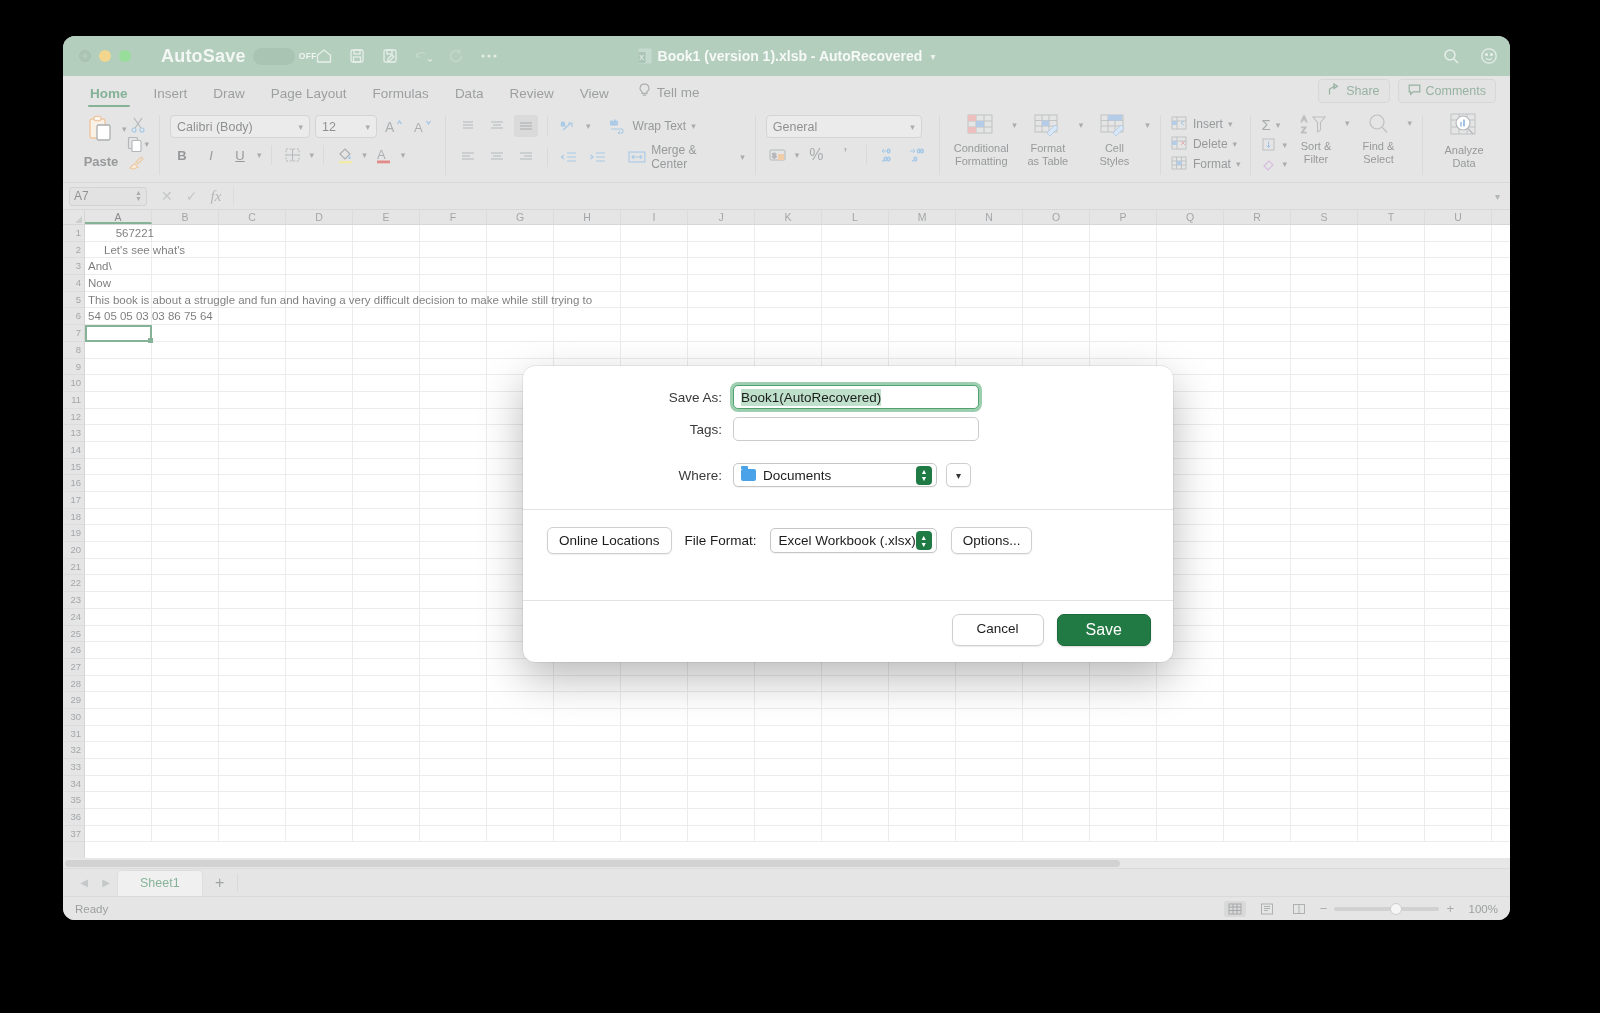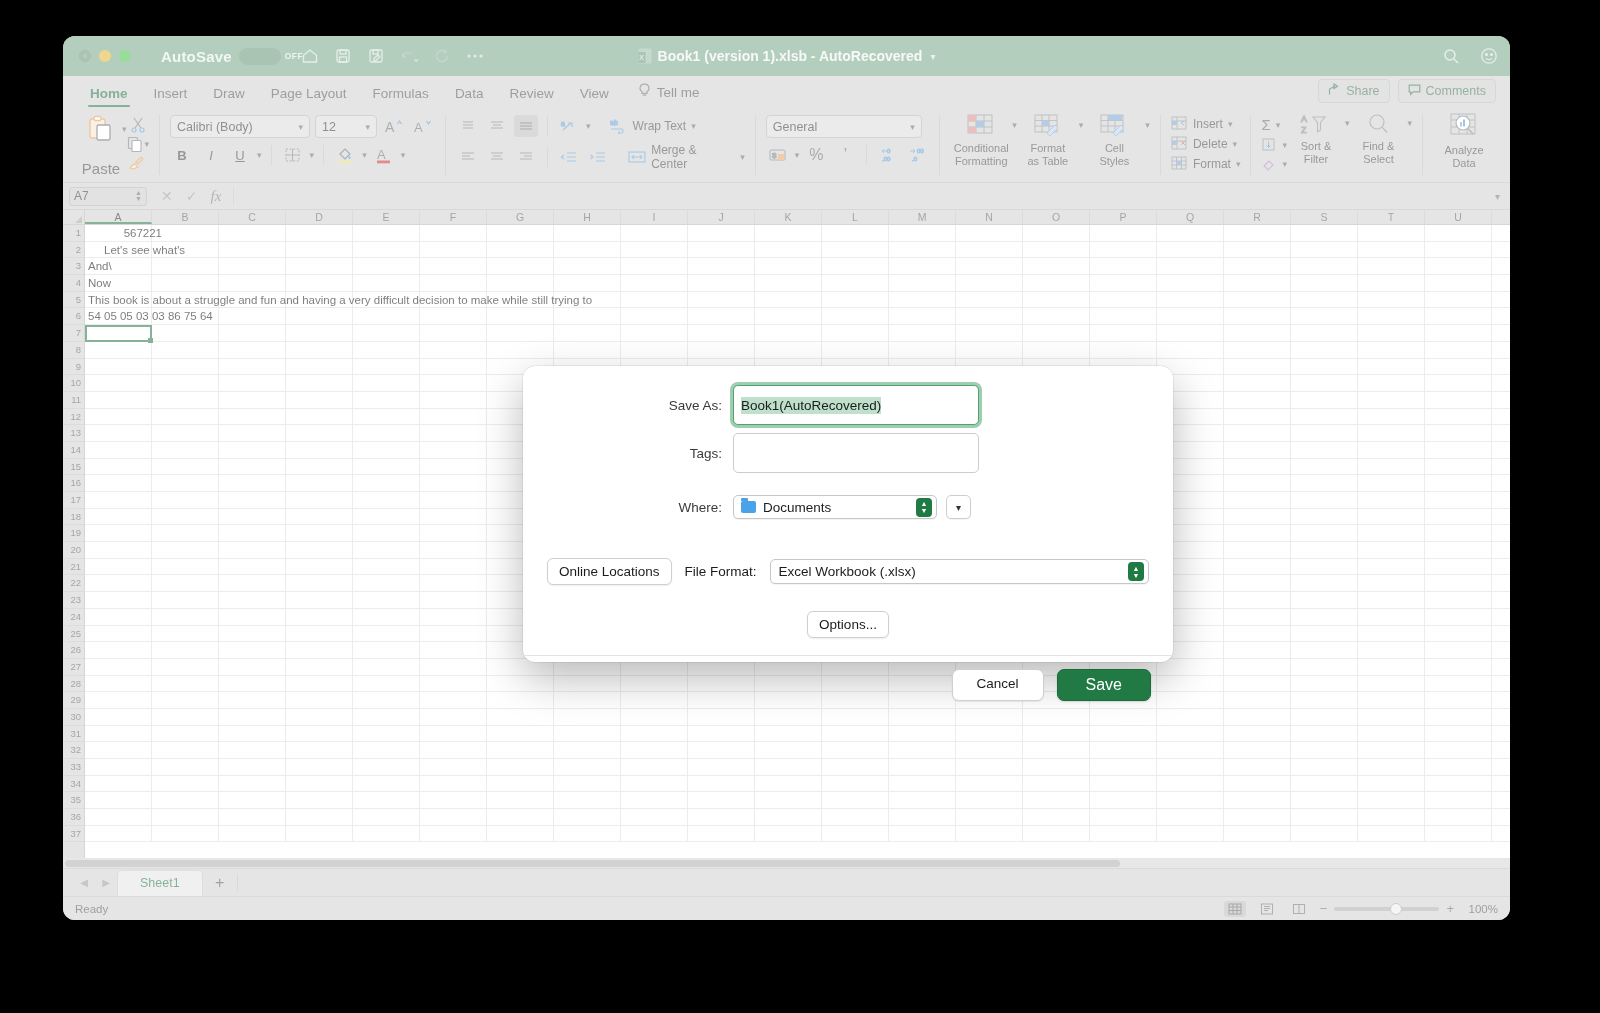--- a/index.html
+++ b/index.html
@@ -33,21 +33,21 @@
     padding: 0 12px;
   }
   .traffic { display: flex; gap: 8px; align-items: center; margin-left: 4px; }
   .tl { width: 12px; height: 12px; border-radius: 50%; }
   .tl.red { background: #6e9a7d; border: 1px solid #6b9279; }
   .tl.red::after{ content:""; display:block; width:4px;height:4px;border-radius:50%;background:#7fab8e;margin:3px auto;}
   .tl.yellow { background: #e8b93c; }
   .tl.green { background: #4fc552; }
 
   .autosave { display: flex; align-items: center; gap: 7px; margin-left: 30px; }
-  .autosave-label { color: #e9f1ec; font-size: 15px; font-weight: 700; letter-spacing: .2px;}
+  .autosave-label { color: #e9f1ec; font-size: 18px; font-weight: 700; letter-spacing: .2px;}
   .toggle {
     width: 42px; height: 17px; border-radius: 9px;
     background: #6d9a7e; display: flex; align-items: center; padding: 2px;
     position: relative;
     gap: 40px;
   }
   .toggle .knob { width: 13px; height: 13px; border-radius: 50%; background: #d8e4dc; }
   .toggle .off { font-size: 8.5px; color: #e4ece7; font-weight: 700; margin-left: 4px; letter-spacing: .4px;}
 
   .qat { display: flex; align-items: center; gap: 14px; margin-left: 20px; }
@@ -99,21 +99,21 @@
     display: flex; align-items: stretch;
     padding: 3px 8px 0 10px;
     border-bottom: 1px solid #bcbcbc;
     font-size: 11.5px; color: #4b4f51;
     overflow: hidden;
   }
   .grp { display: flex; align-items: flex-start; padding: 0 7px; height: 70px;}
   .sep { width: 1px; background: #bfbfbf; margin: 5px 3px; height: 60px; }
 
   .paste { display:flex; flex-direction:column; align-items:center; width:42px; padding-top:4px;}
-  .paste .lbl { font-size: 15px; margin-top: 14px; color:#4b4f51;}
+  .paste .lbl { font-size: 13px; margin-top: 8px; color:#4b4f51;font-weight:bold;}
   .clipcol { display:flex; flex-direction:column; gap:3px; padding-top:6px; align-items:center;}
   .cx { display:flex; align-items:center; gap:2px;}
   .chev-sm { font-size: 9px; color:#6d7174; }
 
   .fontgrp { display:flex; flex-direction:column; gap:6px; padding-top:5px;}
   .frow { display:flex; align-items:center; gap:5px;}
   .fbox {
     background:#dcdcdc; border:1px solid #b5b5b5; border-radius:4px;
     height:23px; display:flex; align-items:center; padding:0 6px;
     font-size:12.5px; color:#3b3f41; justify-content:space-between;
@@ -227,21 +227,21 @@
     position:absolute; left:460px; top:330px; width:650px; height:296px;
     background:#fff; border-radius:12px;
     box-shadow:0 16px 44px rgba(0,0,0,0.28), 0 0 0 0.5px rgba(0,0,0,0.12);
     font-size:13.5px; color:#1c1c1c;
     display:flex; flex-direction:column;
   }
   .dsec1 { padding:19px 24px 22px 24px; }
   .drow { display:flex; align-items:center; margin-bottom:8px; }
   .dlabel { width:186px; text-align:right; padding-right:11px; color:#3a3a3a; font-size:13.5px;}
   .dfield {
-    flex:1; height:40px; border:1px solid #ccc; border-radius:5px; background:#fff;
+    flex:1; height:24px; border:1px solid #ccc; border-radius:5px; background:#fff;
     display:flex; align-items:center; padding:0 7px; font-size:13.5px; max-width:246px;
   }
   .dfield.focus {
     box-shadow:0 0 0 3px rgba(79,165,112,0.55);
     border-color:#4ea36f;
   }
   .sel-text { background:#bfe0cb; padding:1px 0; }
   .dpop {
     flex:0 0 204px; height:24px; border:1px solid #c6c6c6; border-radius:5px; background:#fff;
     display:flex; align-items:center; padding:0 4px 0 7px; gap:7px;
@@ -252,21 +252,21 @@
     width:16px; height:19px; background:#1f7a43; border-radius:4px;
     display:flex; flex-direction:column; align-items:center; justify-content:center;
     color:#fff; font-size:7px; line-height:7px; margin-left:auto;
   }
   .chevbtn {
     width:25px;height:24px;border:1px solid #cecece;border-radius:5px;background:#fff;
     display:flex;align-items:center;justify-content:center;font-size:10px;color:#333;
     box-shadow:0 1px 1px rgba(0,0,0,0.05);
   }
   .dsep { height:1px; background:#e2e2e2; }
-  .dsec2 { padding:17px 24px; display:flex; flex-direction:column; gap:26px;}
+  .dsec2 { padding:17px 24px; display:flex; gap:14px;}
   .dsec2 .line1 { display:flex; align-items:center; gap:13px;}
   .btnplain {
     border:1px solid #cfcfcf; border-radius:6px; background:#fff;
     padding:5px 11px; font-size:13.5px; color:#1c1c1c;
     box-shadow:0 1px 1.5px rgba(0,0,0,0.07);
   }
   .ffbox {
     flex:1; height:25px; border:1px solid #c6c6c6; border-radius:5px; background:#fff;
     display:flex; align-items:center; padding:0 4px 0 8px; font-size:13.5px;
     box-shadow:0 1px 1px rgba(0,0,0,0.05);
@@ -870,21 +870,21 @@
             <div class="rh">31</div>
             <div class="rh">32</div>
             <div class="rh">33</div>
             <div class="rh">34</div>
             <div class="rh">35</div>
             <div class="rh">36</div>
             <div class="rh">37</div>
           </div>
         <div class="cells" id="cells">
           <div class="grow">
-              <div class="gcell wide num" style="position: absolute; left: 16px; width: 67px;">567221</div>
+              <div class="gcell wide num" style="position: absolute; left: 8px; width: 67px;">567221</div>
               <div class="gcell"></div>
               <div class="gcell"></div>
               <div class="gcell"></div>
               <div class="gcell"></div>
               <div class="gcell"></div>
               <div class="gcell"></div>
               <div class="gcell"></div>
               <div class="gcell"></div>
               <div class="gcell"></div>
               <div class="gcell"></div>

